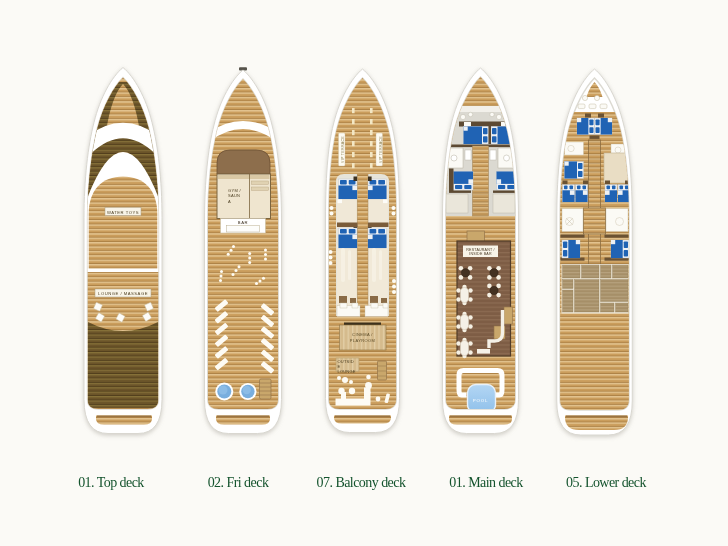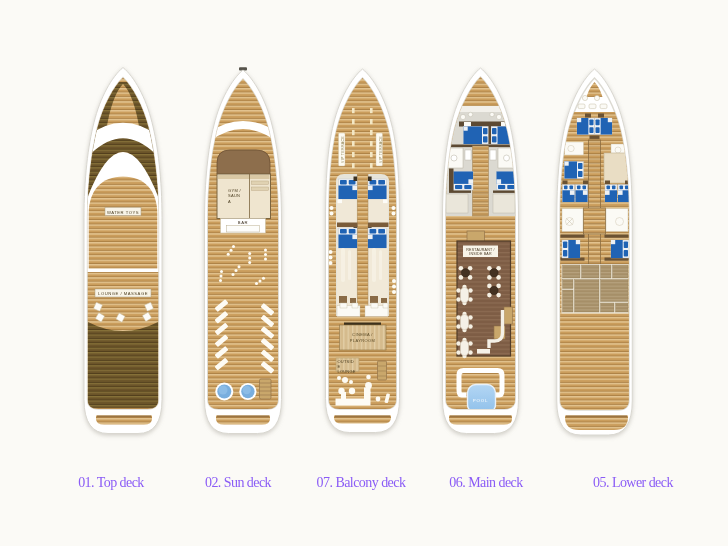--- a/index.html
+++ b/index.html
@@ -1,16 +1,16 @@
 <!DOCTYPE html>
 <html><head><meta charset="utf-8">
 <style>
 html,body{margin:0;padding:0;}
 body{width:728px;height:546px;background:#fbfaf6;font-family:"Liberation Sans",sans-serif;overflow:hidden;}
-.lbl{position:absolute;top:474.5px;font-family:"Liberation Serif",serif;font-size:14px;color:#8b5cf6;text-align:center;transform:translateX(-50%);white-space:nowrap;letter-spacing:-0.55px;}
+.lbl{position:absolute;top:474.5px;font-family:"Liberation Serif",serif;font-size:14px;color:#14532d;text-align:center;transform:translateX(-50%);white-space:nowrap;letter-spacing:-0.55px;}
 </style></head>
 <body>
 
 <svg width="728" height="546" viewBox="0 0 728 546" style="position:absolute;left:0;top:0">
 <defs>
 <pattern id="wl" width="8" height="4.4" patternUnits="userSpaceOnUse">
   <rect width="8" height="4.4" fill="#ca9d5c"></rect>
   <rect width="8" height="1.5" fill="#e2c38f"></rect>
   <rect y="3.6" width="8" height="0.8" fill="#aa7f44"></rect>
 </pattern>
@@ -712,19 +712,19 @@
 </g>
 </g>
 </g>
 
 <path d="M565,415.5 L628,415.5 L628,417 Q628,430 614,430 L579,430 Q565,430 565,417 Z" fill="url(#wl)"></path>
 <rect x="566" y="415.5" width="61" height="1.6" fill="#9a7443"></rect>
 </svg>
 
 <div class="lbl" style="left:111px">01. Top deck</div>
 
-<div class="lbl" style="left:238px">02. Sun deck</div>
+<div class="lbl" style="left:238px">02. Fri deck</div>
 
 <div class="lbl" style="left:361px">07. Balcony deck</div>
 
-<div class="lbl" style="left:486px">06. Main deck</div>
-
-<div class="lbl" style="left:633px">05. Lower deck</div>
+<div class="lbl" style="left:486px">01. Main deck</div>
+
+<div class="lbl" style="left:606px">05. Lower deck</div>
 
 </body></html>

